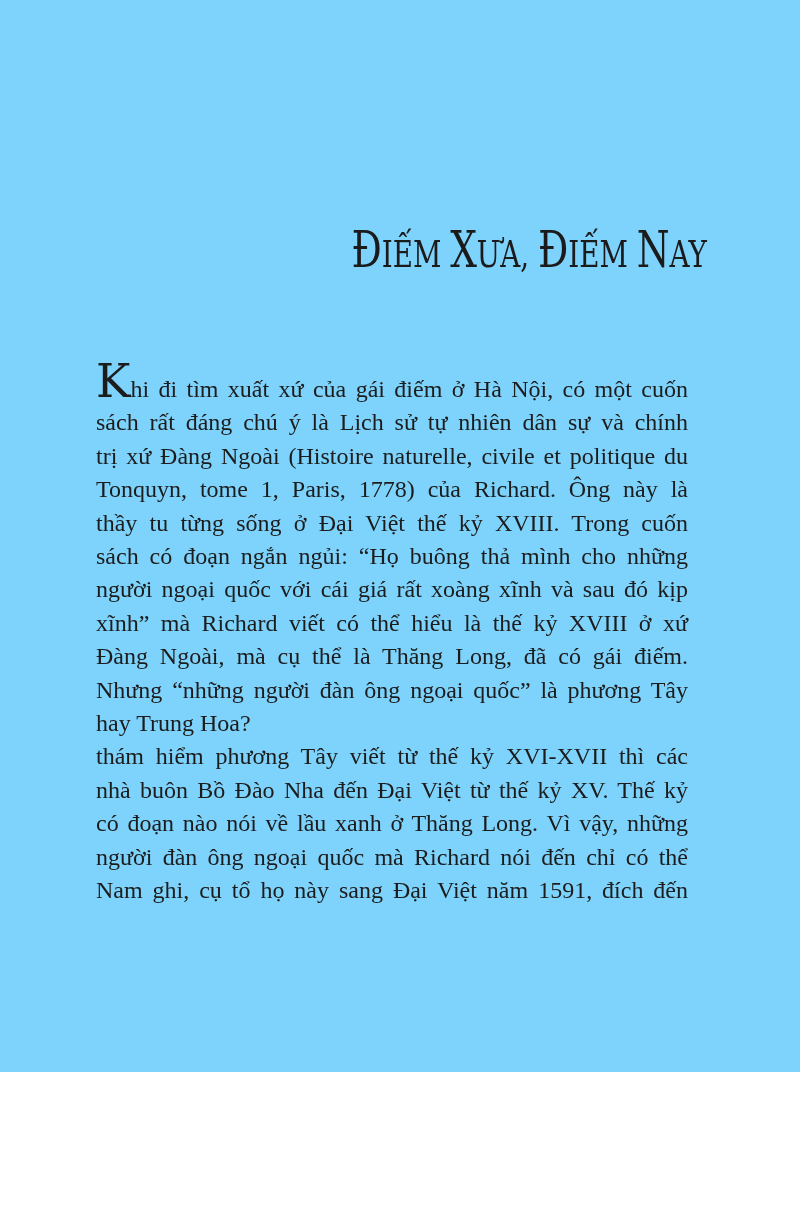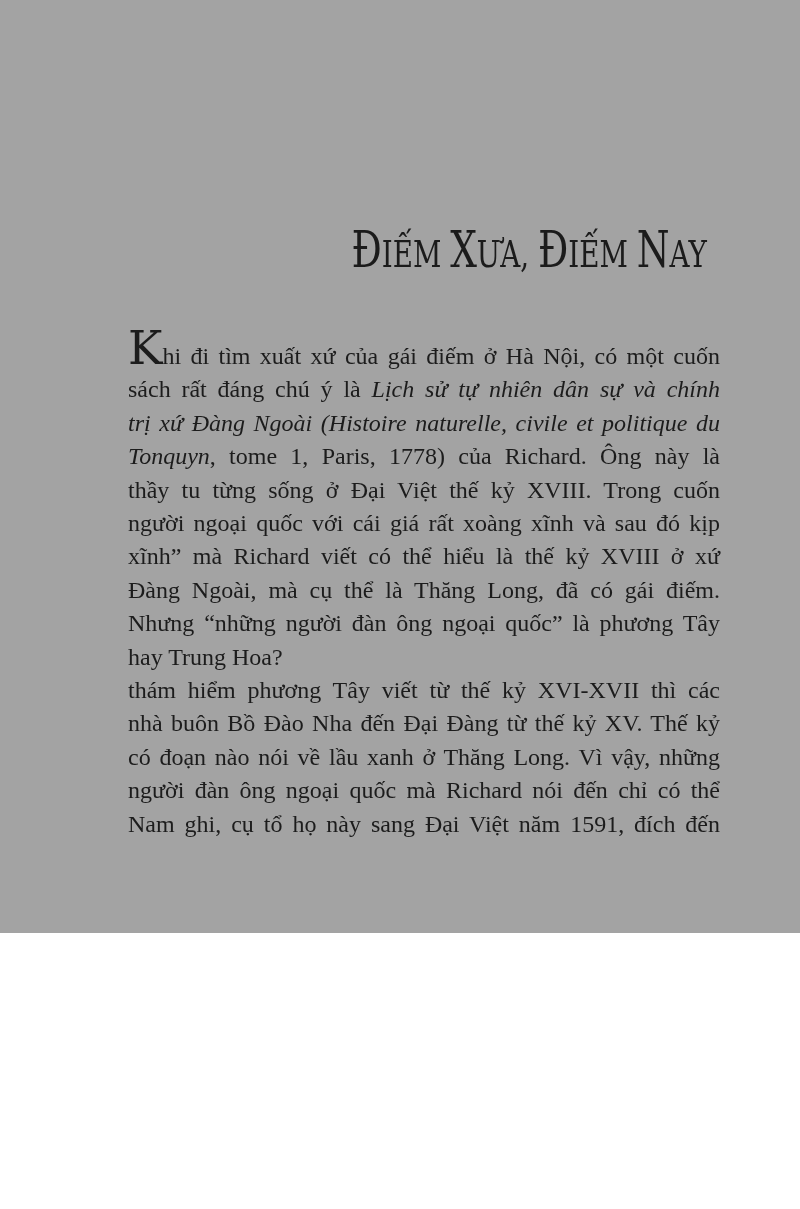--- a/index.html
+++ b/index.html
@@ -3,22 +3,22 @@
 <meta charset="utf-8">
 <style>
   html, body { margin: 0; padding: 0; }
   body {
     width: 800px; height: 1209px;
     background: #ffffff;
     font-family: "Liberation Serif", serif;
   }
   .page {
     position: relative;
-    width: 800px; height: 933px;
-    background: #a3a3a3;
+    width: 800px; height: 1072px;
+    background: #7dd3fc;
     color: #1c1c1c;
     overflow: hidden;
   }
   
   .chapter-title {
     position: absolute;
     top: 224px;
     right: 93px;
     font-family: "DejaVu Serif", serif;
     font-size: 37px;
@@ -27,34 +27,33 @@
     color: #1b1b1b;
     white-space: nowrap;
     transform: scaleX(0.75);
     transform-origin: 100% 50%;
   }
   .chapter-title .lead { font-size: 50px; }
   
   .body-text {
     position: absolute;
     left: 96px;
-    top: 340px;
+    top: 373px;
     width: 592px;
-    margin-left: 32px;
   }
   .line {
     font-size: 24px;
     line-height: 33.4px;
     text-align: justify;
     text-align-last: justify;
     color: #1c1c1c;
   }
   .line.end { text-align-last: left; }
   .line.indent { text-indent: 36px; }
-  .seg-italic { font-style: italic; }
+  .seg-italic { }
   .dropcap {
     font-size: 46px;
     line-height: 0;
     font-family: "DejaVu Serif", serif;
   }
   
   .footer {
     position: absolute;
     top: 1146px;
     right: 104px;
@@ -80,27 +79,28 @@
 <div class="page">
 
   <div class="chapter-title"><span class="lead">Đ</span>IẾM <span class="lead">X</span>ƯA, <span class="lead">Đ</span>IẾM <span class="lead">N</span>AY</div>
 
   <div class="body-text">
       <div class="line"><span class="dropcap">K</span><span>hi đi tìm xuất xứ của gái điếm ở Hà Nội, có một cuốn</span></div>
       <div class="line"><span>sách rất đáng chú ý là </span><span class="seg-italic">Lịch sử tự nhiên dân sự và chính</span></div>
       <div class="line"><span class="seg-italic">trị xứ Đàng Ngoài (Histoire naturelle, civile et politique du</span></div>
       <div class="line"><span class="seg-italic">Tonquyn</span><span>, tome 1, Paris, 1778) của Richard. Ông này là</span></div>
       <div class="line"><span>thầy tu từng sống ở Đại Việt thế kỷ XVIII. Trong cuốn</span></div>
+      <div class="line"><span>sách có đoạn ngắn ngủi: “Họ buông thả mình cho những</span></div>
       <div class="line"><span>người ngoại quốc với cái giá rất xoàng xĩnh và sau đó kịp</span></div>
       <div class="line"><span>xĩnh” mà Richard viết có thể hiểu là thế kỷ XVIII ở xứ</span></div>
       <div class="line"><span>Đàng Ngoài, mà cụ thể là Thăng Long, đã có gái điếm.</span></div>
       <div class="line"><span>Nhưng “những người đàn ông ngoại quốc” là phương Tây</span></div>
       <div class="line end"><span>hay Trung Hoa?</span></div>
       <div class="line"><span>thám hiểm phương Tây viết từ thế kỷ XVI-XVII thì các</span></div>
-      <div class="line"><span>nhà buôn Bồ Đào Nha đến Đại Đàng từ thế kỷ XV. Thế kỷ</span></div>
+      <div class="line"><span>nhà buôn Bồ Đào Nha đến Đại Việt từ thế kỷ XV. Thế kỷ</span></div>
       <div class="line"><span>có đoạn nào nói về lầu xanh ở Thăng Long. Vì vậy, những</span></div>
       <div class="line"><span>người đàn ông ngoại quốc mà Richard nói đến chỉ có thể</span></div>
       <div class="line"><span>Nam ghi, cụ tổ họ này sang Đại Việt năm 1591, đích đến</span></div>
     </div>
 
   <div class="footer">
     <span class="running-title">Điếm xưa, điếm nay</span>
     <span class="page-number">7</span>
   </div>
 

